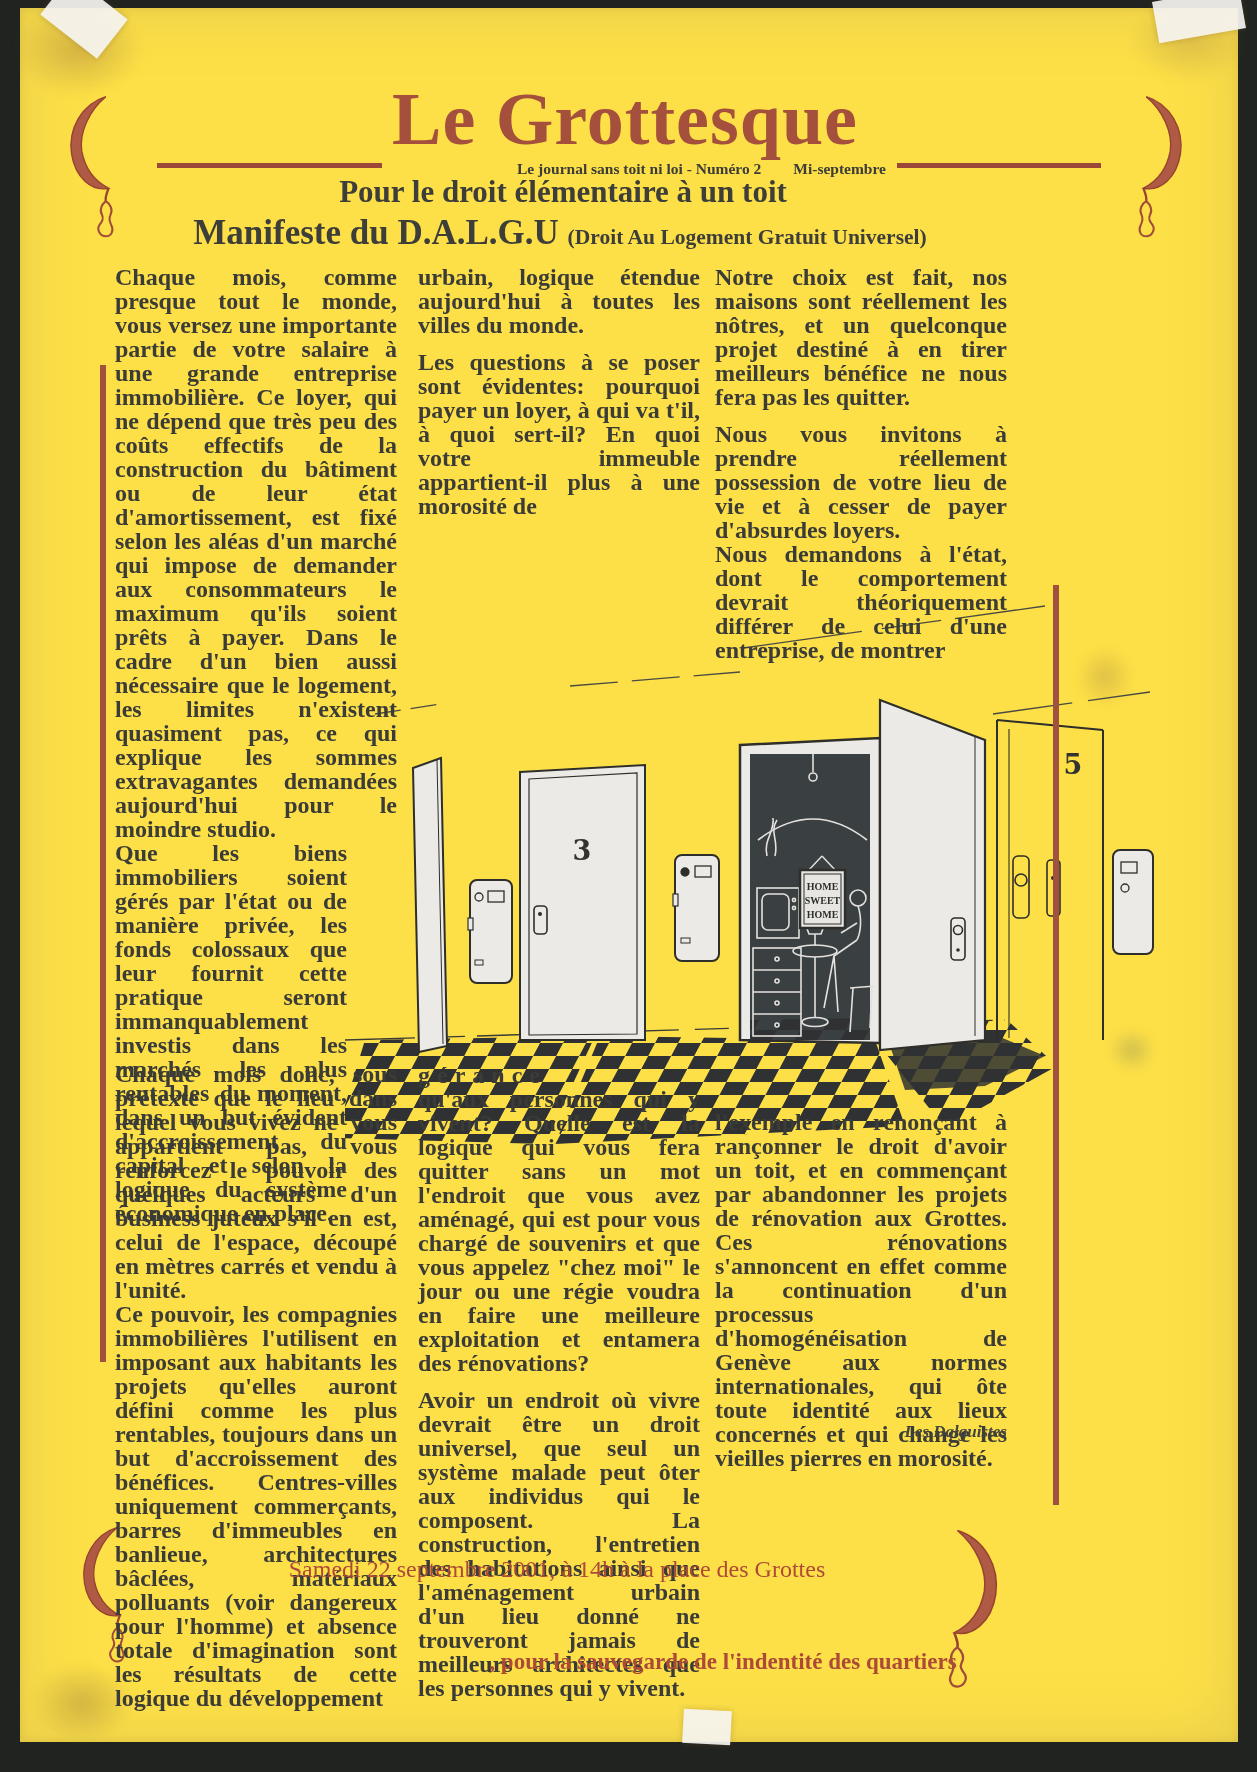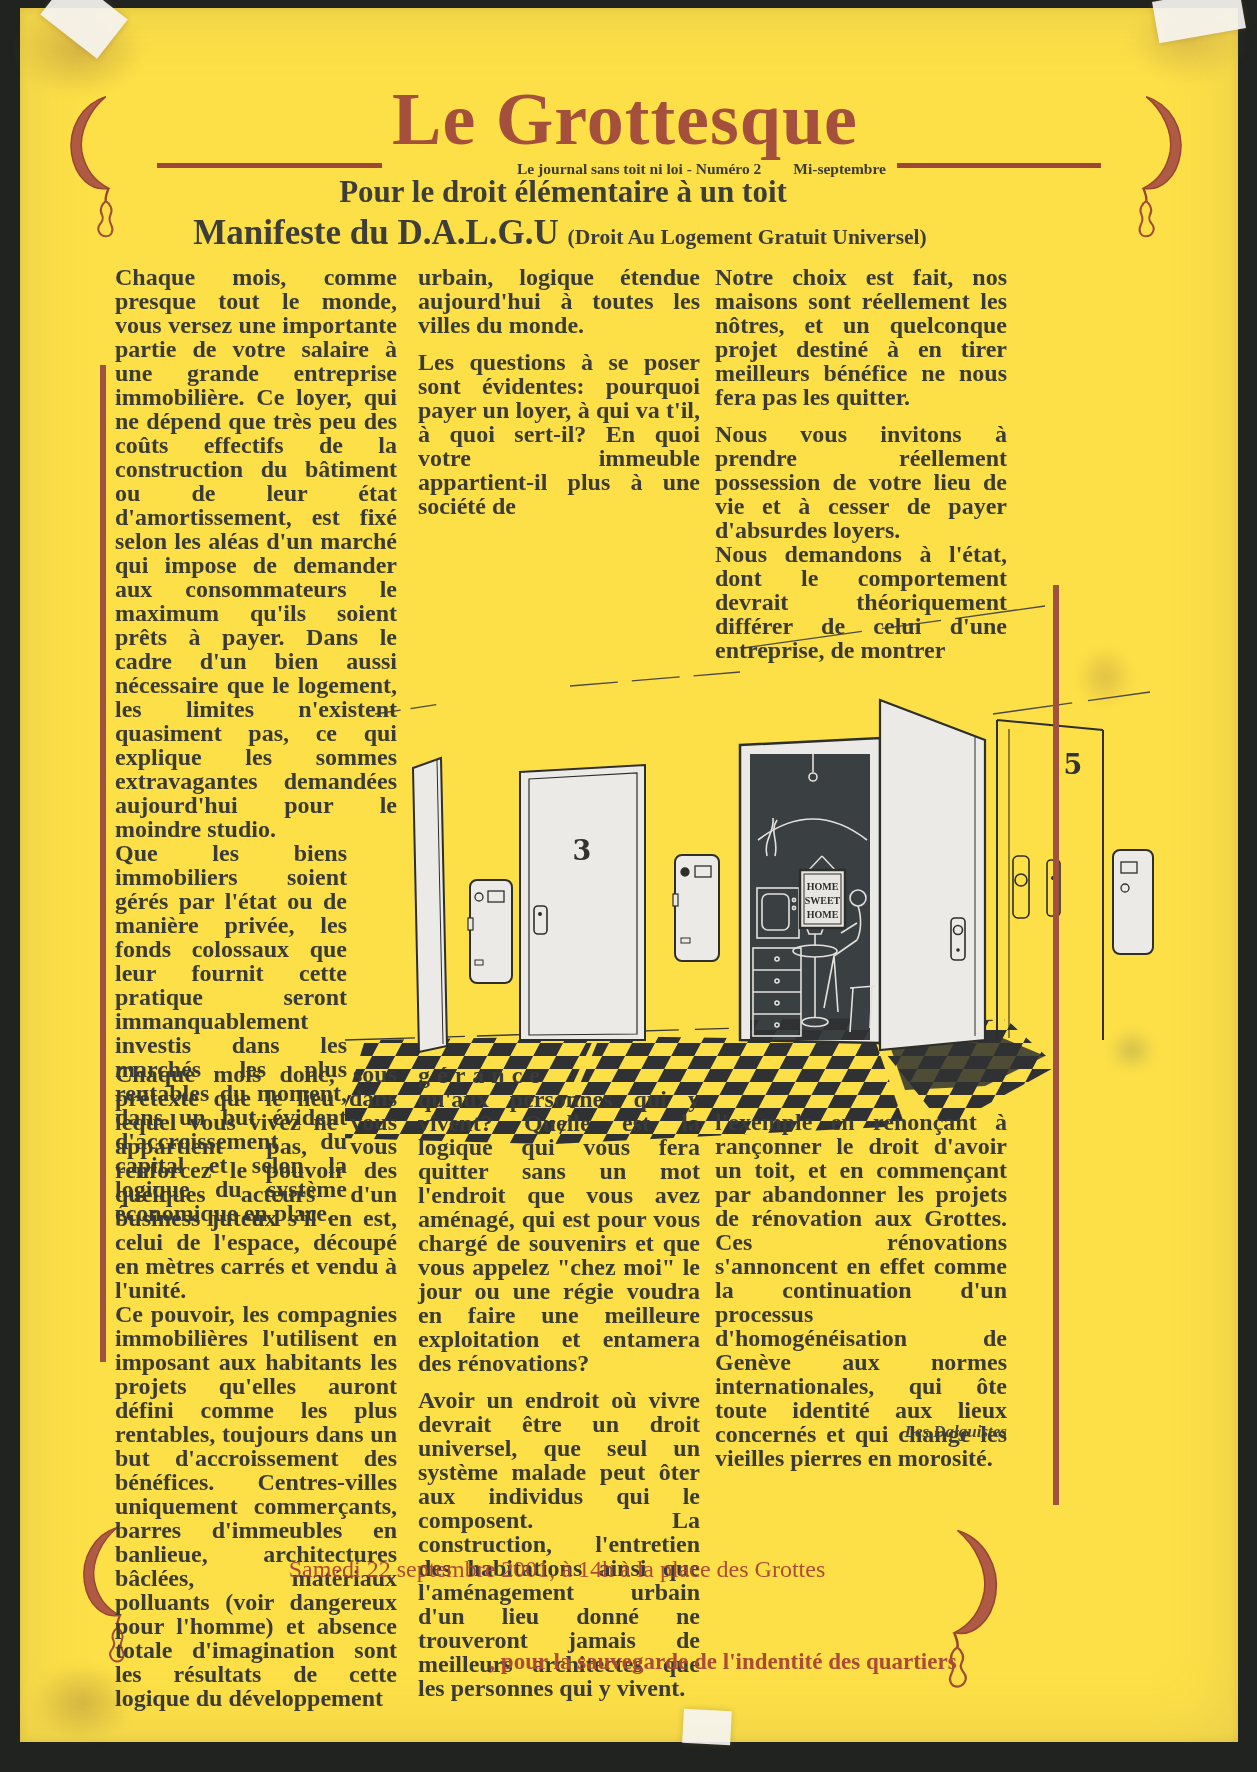--- a/index.html
+++ b/index.html
@@ -233,21 +233,21 @@
 
   <div class="vrule" id="vrule-left"></div>
   <div class="vrule" id="vrule-right"></div>
 
   <div class="col" id="col1-top">
     <p>Chaque mois, comme presque tout le monde, vous versez une importante partie de votre salaire à une grande entreprise immobilière. Ce loyer, qui ne dépend que très peu des coûts effectifs de la construction du bâtiment ou de leur état d'amortissement, est fixé selon les aléas d'un marché qui impose de demander aux consommateurs le maximum qu'ils soient prêts à payer. Dans le cadre d'un bien aussi nécessaire que le logement, les limites n'existent quasiment pas, ce qui explique les sommes extravagantes demandées aujourd'hui pour le moindre studio.</p>
     <p class="narrow">Que les biens immobiliers soient gérés par l'état ou de manière privée, les fonds colossaux que leur fournit cette pratique seront immanquablement investis dans les marchés les plus rentables du moment, dans un but évident d'accroissement du capital et selon la logique du système économique en place.</p>
   </div>
   <div class="col" id="col2-top">
     <p>urbain, logique étendue aujourd'hui à toutes les villes du monde.</p>
-    <p class="gap">Les questions à se poser sont évidentes: pourquoi payer un loyer, à qui va t'il, à quoi sert-il? En quoi votre immeuble appartient-il plus à une société de</p>
+    <p class="gap">Les questions à se poser sont évidentes: pourquoi payer un loyer, à qui va t'il, à quoi sert-il? En quoi votre immeuble appartient-il plus à une morosité de</p>
   </div>
   <div class="col" id="col3-top">
     <p>Notre choix est fait, nos maisons sont réellement les nôtres, et un quelconque projet destiné à en tirer meilleurs bénéfice ne nous fera pas les quitter.</p>
     <p class="gap">Nous vous invitons à prendre réellement possession de votre lieu de vie et à cesser de payer d'absurdes loyers.</p>
     <p>Nous demandons à l'état, dont le comportement devrait théoriquement différer de celui d'une entreprise, de montrer</p>
   </div>
 
   <div class="col" id="col1-bot">
     <p>Chaque mois donc, sous prétexte que le lieu dans lequel vous vivez ne vous appartient pas, vous renforcez le pouvoir des quelques acteurs d'un business juteux s'il en est, celui de l'espace, découpé en mètres carrés et vendu à l'unité.</p>
     <p>Ce pouvoir, les compagnies immobilières l'utilisent en imposant aux habitants les projets qu'elles auront défini comme les plus rentables, toujours dans un but d'accroissement des bénéfices. Centres-villes uniquement commerçants, barres d'immeubles en banlieue, architectures bâclées, matériaux polluants (voir dangereux pour l'homme) et absence totale d'imagination sont les résultats de cette logique du développement</p>

